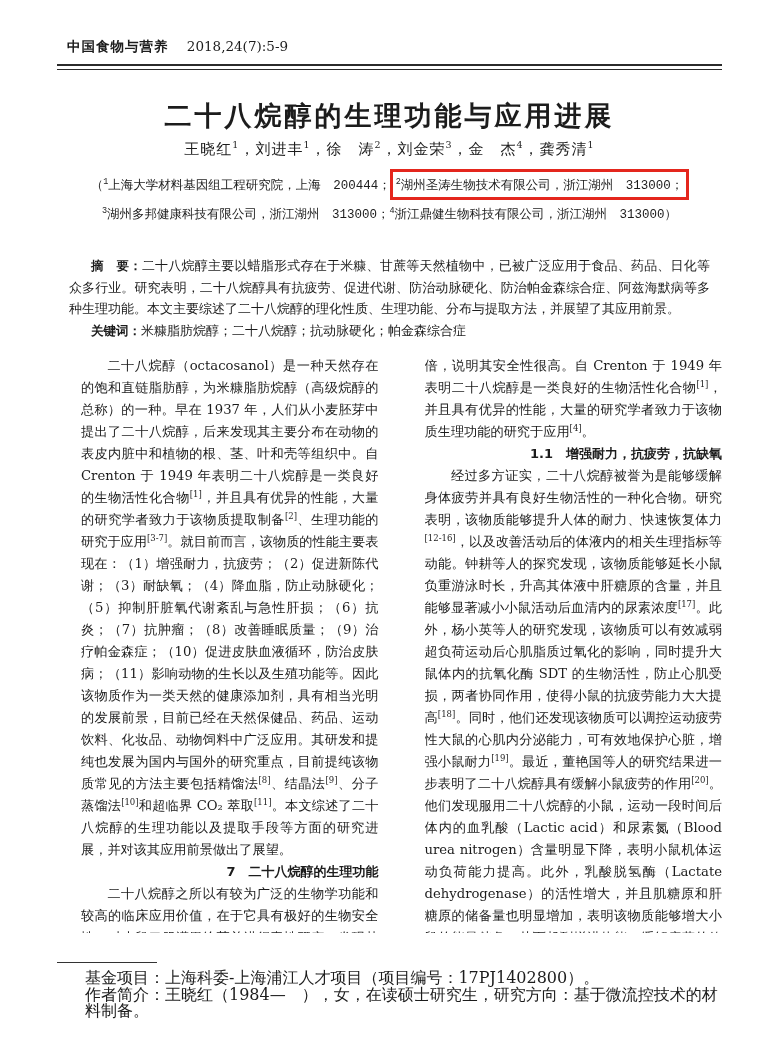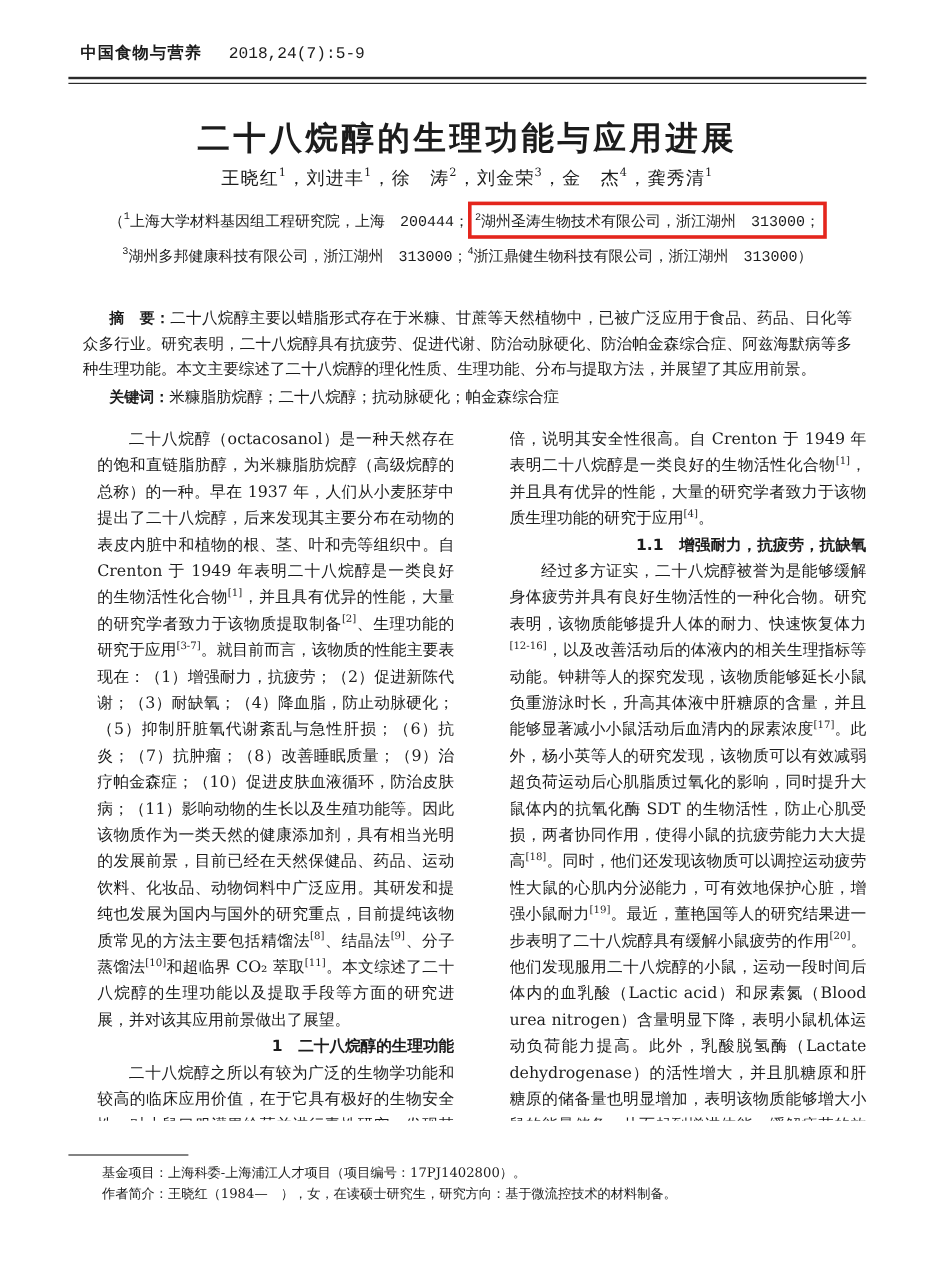--- a/index.html
+++ b/index.html
@@ -11,21 +11,21 @@
     color: var(--ink);
     overflow: hidden;
   }
   .page {
     position: relative;
     width: 779px; height: 1061px;
     padding: 36px 57px 0 57px;
     overflow: hidden;
   }
   
-  .journal-header { margin-left: 10px; font-family: Liberation Mono, monospace; }
+  .journal-header { margin-left: 10px; }
   .jline1 { font-size: 13.5px; line-height: 20px; }
   .jname-cn { font-weight: bold; letter-spacing: 1px; }
   .jcite { margin-left: 14px; }
   .jline2 { font-size: 12.5px; line-height: 18px; letter-spacing: 0.5px; }
   .header-rule {
     margin-top: 8px; height: 6px;
     border-top: 2px solid #2b2b2b;
     border-bottom: 1px solid #2b2b2b;
   }
   
@@ -82,21 +82,21 @@
     font-family: "DejaVu Sans", "Liberation Sans", sans-serif;
     font-weight: bold; font-size: 13px; line-height: 22px;
     text-align: right;
   }
   
   .footnote-block {
     position: absolute;
     left: 57px; right: 57px; top: 962px;
   }
   .footnote-rule { width: 100px; border-top: 1.5px solid #333; margin-bottom: 7px; }
-  .footnote-lines { margin-left: 28px; font-size: 11px; line-height: 16.5px; }
+  .footnote-lines { margin-left: 28px; font-size: 16px; line-height: 16.5px; }
 </style>
 </head>
 <body>
 
 <div class="page">
 
   <div class="journal-header">
     <div class="jline1">
       <span class="jname-cn">中国食物与营养</span>
       <span class="jcite">2018,24(7):5-9</span>
@@ -115,21 +115,21 @@
   </div>
 
   <div class="abstract-section">
     <p class="abstract-p"><span class="blabel">摘　要：</span><span>二十八烷醇主要以蜡脂形式存在于米糠、甘蔗等天然植物中，已被广泛应用于食品、药品、日化等众多行业。研究表明，二十八烷醇具有抗疲劳、促进代谢、防治动脉硬化、防治帕金森综合症、阿兹海默病等多种生理功能。本文主要综述了二十八烷醇的理化性质、生理功能、分布与提取方法，并展望了其应用前景。</span></p>
     <p class="kw-p"><span class="blabel">关键词：</span><span>米糠脂肪烷醇；二十八烷醇；抗动脉硬化；帕金森综合症</span></p>
   </div>
 
   <div class="body-columns">
     <div class="col">
         <p class="para indent">二十八烷醇（octacosanol）是一种天然存在的饱和直链脂肪醇，为米糠脂肪烷醇（高级烷醇的总称）的一种。早在 1937 年，人们从小麦胚芽中提出了二十八烷醇，后来发现其主要分布在动物的表皮内脏中和植物的根、茎、叶和壳等组织中。自 Crenton 于 1949 年表明二十八烷醇是一类良好的生物活性化合物<sup>[1]</sup>，并且具有优异的性能，大量的研究学者致力于该物质提取制备<sup>[2]</sup>、生理功能的研究于应用<sup>[3-7]</sup>。就目前而言，该物质的性能主要表现在：（1）增强耐力，抗疲劳；（2）促进新陈代谢；（3）耐缺氧；（4）降血脂，防止动脉硬化；（5）抑制肝脏氧代谢紊乱与急性肝损；（6）抗炎；（7）抗肿瘤；（8）改善睡眠质量；（9）治疗帕金森症；（10）促进皮肤血液循环，防治皮肤病；（11）影响动物的生长以及生殖功能等。因此该物质作为一类天然的健康添加剂，具有相当光明的发展前景，目前已经在天然保健品、药品、运动饮料、化妆品、动物饲料中广泛应用。其研发和提纯也发展为国内与国外的研究重点，目前提纯该物质常见的方法主要包括精馏法<sup>[8]</sup>、结晶法<sup>[9]</sup>、分子蒸馏法<sup>[10]</sup>和超临界 CO₂ 萃取<sup>[11]</sup>。本文综述了二十八烷醇的生理功能以及提取手段等方面的研究进展，并对该其应用前景做出了展望。</p>
-        <div class="section-heading">1　二十八烷醇的生理功能</div>
+        <div class="section-heading">7　二十八烷醇的生理功能</div>
         <p class="para indent">二十八烷醇之所以有较为广泛的生物学功能和较高的临床应用价值，在于它具有极好的生物安全性，对小鼠口服灌胃给药并进行毒性研究，发现其 LD₅₀ 值可达到 18 000mg/kg，从数值上看是我们平时食用盐 LD₅₀ 值的 6</p>
       </div>
     <div class="col">
         <p class="para">倍，说明其安全性很高。自 Crenton 于 1949 年表明二十八烷醇是一类良好的生物活性化合物<sup>[1]</sup>，并且具有优异的性能，大量的研究学者致力于该物质生理功能的研究于应用<sup>[4]</sup>。</p>
         <div class="section-heading">1.1　增强耐力，抗疲劳，抗缺氧</div>
         <p class="para indent">经过多方证实，二十八烷醇被誉为是能够缓解身体疲劳并具有良好生物活性的一种化合物。研究表明，该物质能够提升人体的耐力、快速恢复体力<sup>[12-16]</sup>，以及改善活动后的体液内的相关生理指标等动能。钟耕等人的探究发现，该物质能够延长小鼠负重游泳时长，升高其体液中肝糖原的含量，并且能够显著减小小鼠活动后血清内的尿素浓度<sup>[17]</sup>。此外，杨小英等人的研究发现，该物质可以有效减弱超负荷运动后心肌脂质过氧化的影响，同时提升大鼠体内的抗氧化酶 SDT 的生物活性，防止心肌受损，两者协同作用，使得小鼠的抗疲劳能力大大提高<sup>[18]</sup>。同时，他们还发现该物质可以调控运动疲劳性大鼠的心肌内分泌能力，可有效地保护心脏，增强小鼠耐力<sup>[19]</sup>。最近，董艳国等人的研究结果进一步表明了二十八烷醇具有缓解小鼠疲劳的作用<sup>[20]</sup>。他们发现服用二十八烷醇的小鼠，运动一段时间后体内的血乳酸（Lactic acid）和尿素氮（Blood urea nitrogen）含量明显下降，表明小鼠机体运动负荷能力提高。此外，乳酸脱氢酶（Lactate dehydrogenase）的活性增大，并且肌糖原和肝糖原的储备量也明显增加，表明该物质能够增大小鼠的能量储备，从而起到增进体能、缓解疲劳的效果。</p>
         <p class="para indent">二十八烷醇有助于机体在缺氧条件下的耐受性，提</p>
       </div>
   </div>
 

